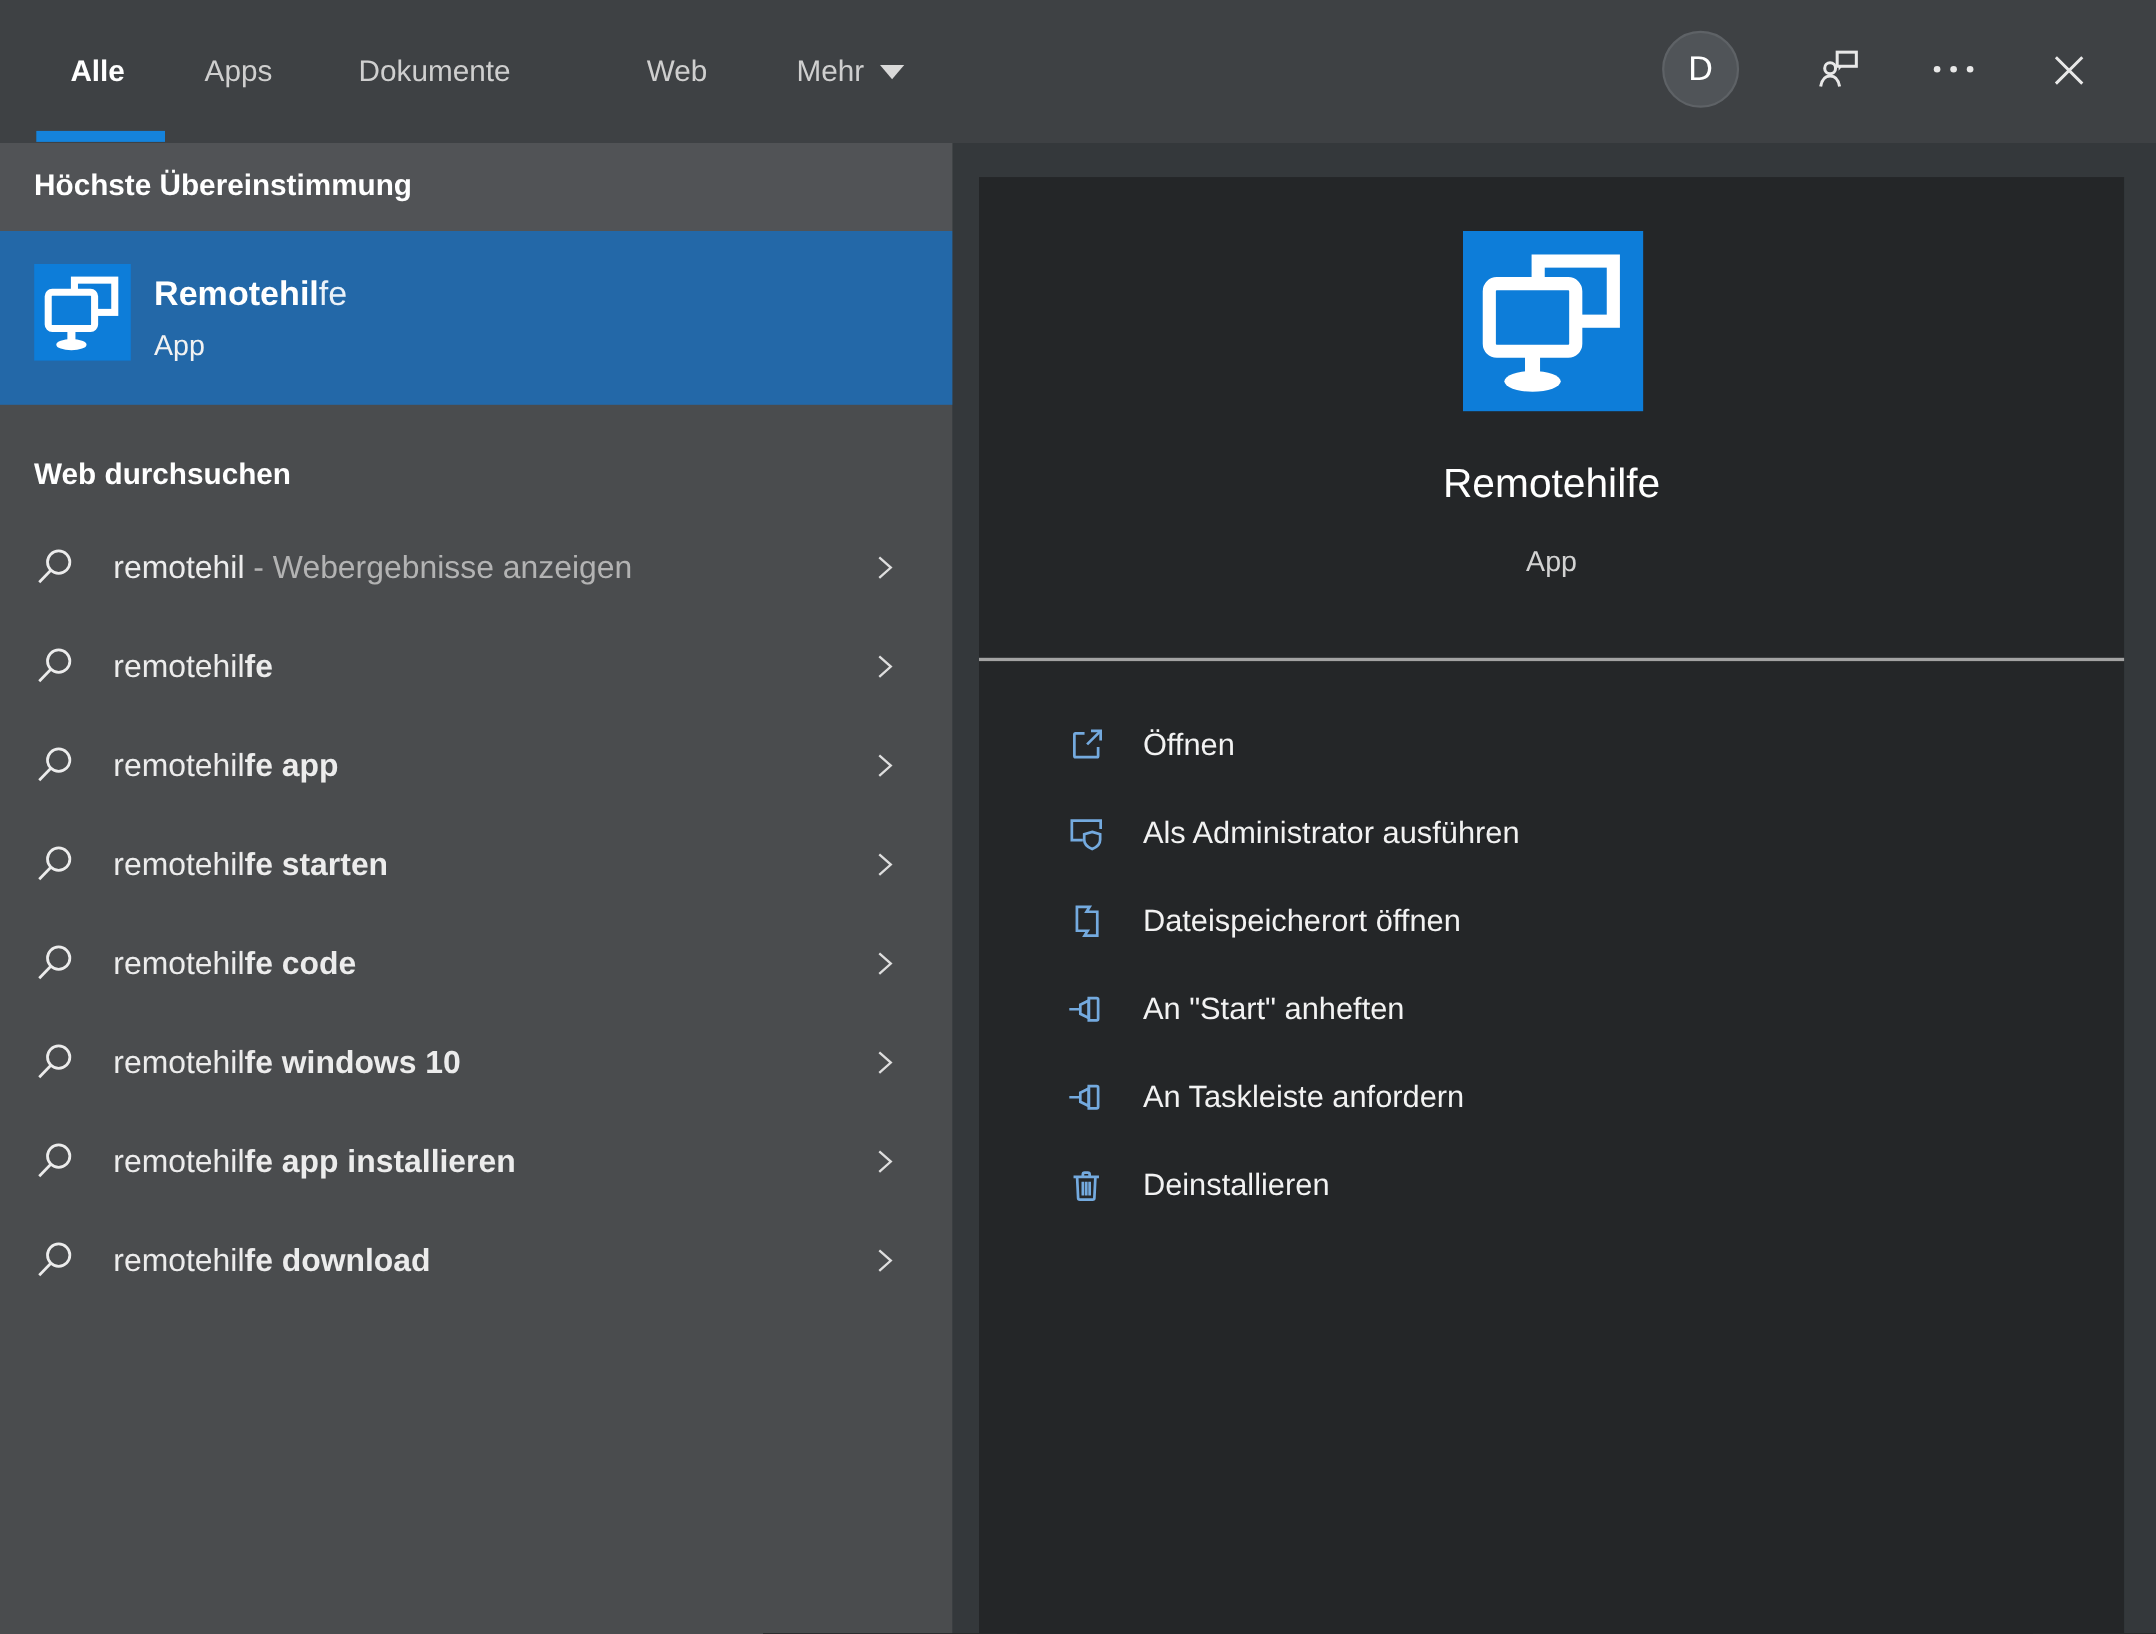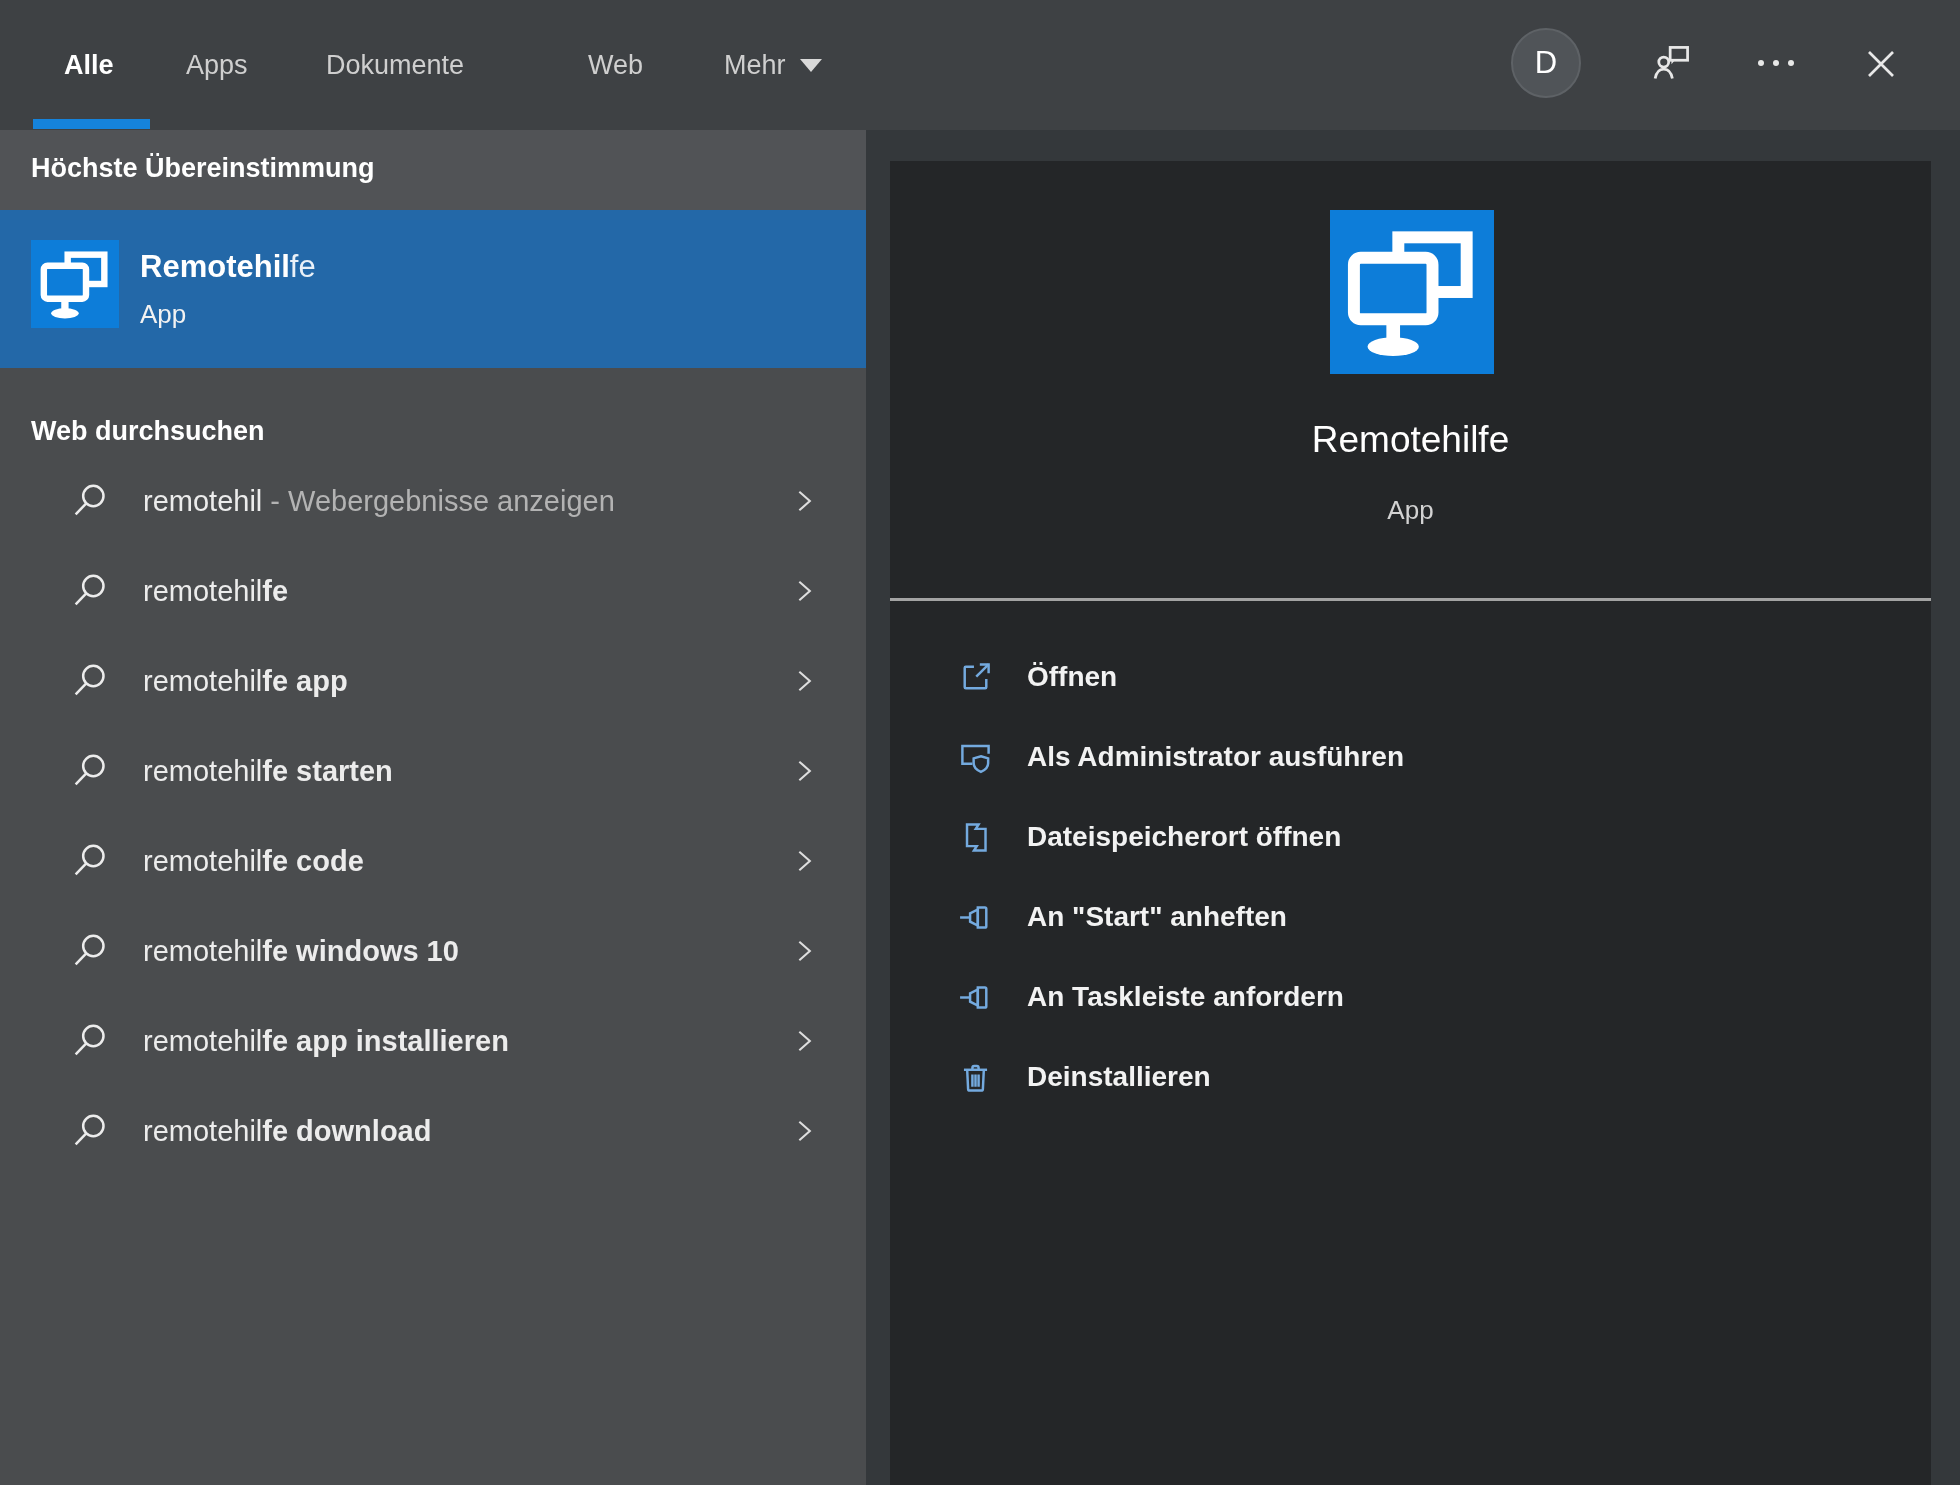--- a/index.html
+++ b/index.html
@@ -40,37 +40,37 @@
   .section-h{position:absolute;left:31px;color:#fff;font-size:27px;font-weight:700;}
   .h-best{top:23px;}
   .h-web{top:266px;margin-top:20px;}
   .best-row{position:absolute;left:0;top:80px;width:100%;height:158px;background:var(--row-blue);cursor:default;}
   .best-tile{position:absolute;left:31px;top:30px;width:88px;height:88px;}
   .best-texts{position:absolute;left:140px;top:0;height:100%;display:flex;flex-direction:column;justify-content:center;gap:14px;color:#fff;}
   .best-title{font-size:31px;}
   .best-title .match{font-weight:700;}
   .best-title .rest{font-weight:400;color:#eaf1f8;}
   .best-type{font-size:26px;color:#f2f2f2;}
-  .sugg-list{position:absolute;left:0;top:326px;width:100%;padding-left:40px;}
+  .sugg-list{position:absolute;left:0;top:341px;width:100%;}
   .sugg-row{position:relative;width:100%;height:90px;display:flex;align-items:center;padding-left:31px;cursor:default;}
   .sugg-row .sicon{width:40px;height:40px;flex:0 0 40px;color:#ececec;}
   .sugg-text{margin-left:32px;font-size:29px;color:#ececec;white-space:pre;}
   .sugg-text .typed{font-weight:400;}
   .sugg-text .completion{font-weight:700;}
   .sugg-text .note{font-weight:400;color:var(--txt-gray);}
   .chev{position:absolute;right:48px;top:50%;transform:translateY(-50%);width:28px;height:34px;color:#dedede;}
 
   
   .right-frame{position:absolute;left:866px;top:130px;width:1094px;height:1355px;background:var(--frame-bg);}
   .card{position:absolute;left:24px;top:31px;width:1041px;height:1324px;background:var(--card-bg);}
   .app-tile{position:absolute;left:440px;top:49px;width:164px;height:164px;}
   .app-title{position:absolute;left:0;top:258px;width:100%;text-align:center;color:#fff;font-size:37px;}
   .app-sub{position:absolute;left:0;top:334px;width:100%;text-align:center;color:var(--txt-dim);font-size:26px;}
   .card-divider{position:absolute;left:0;top:437px;width:100%;height:3px;background:var(--divider);}
-  .actions{position:absolute;left:4px;top:476px;width:100%;font-weight:bold;}
+  .actions{position:absolute;left:16px;top:476px;width:100%;}
   .action-row{display:flex;align-items:center;height:80px;padding-left:63px;cursor:default;color:#f2f2f2;}
   .action-row .aicon{width:37px;height:37px;flex:0 0 37px;color:var(--action-icon);}
   .action-label{margin-left:33px;font-size:28px;}
   svg{display:block;}
 </style>
 </head>
 <body>
 
 <div id="screen">
 

